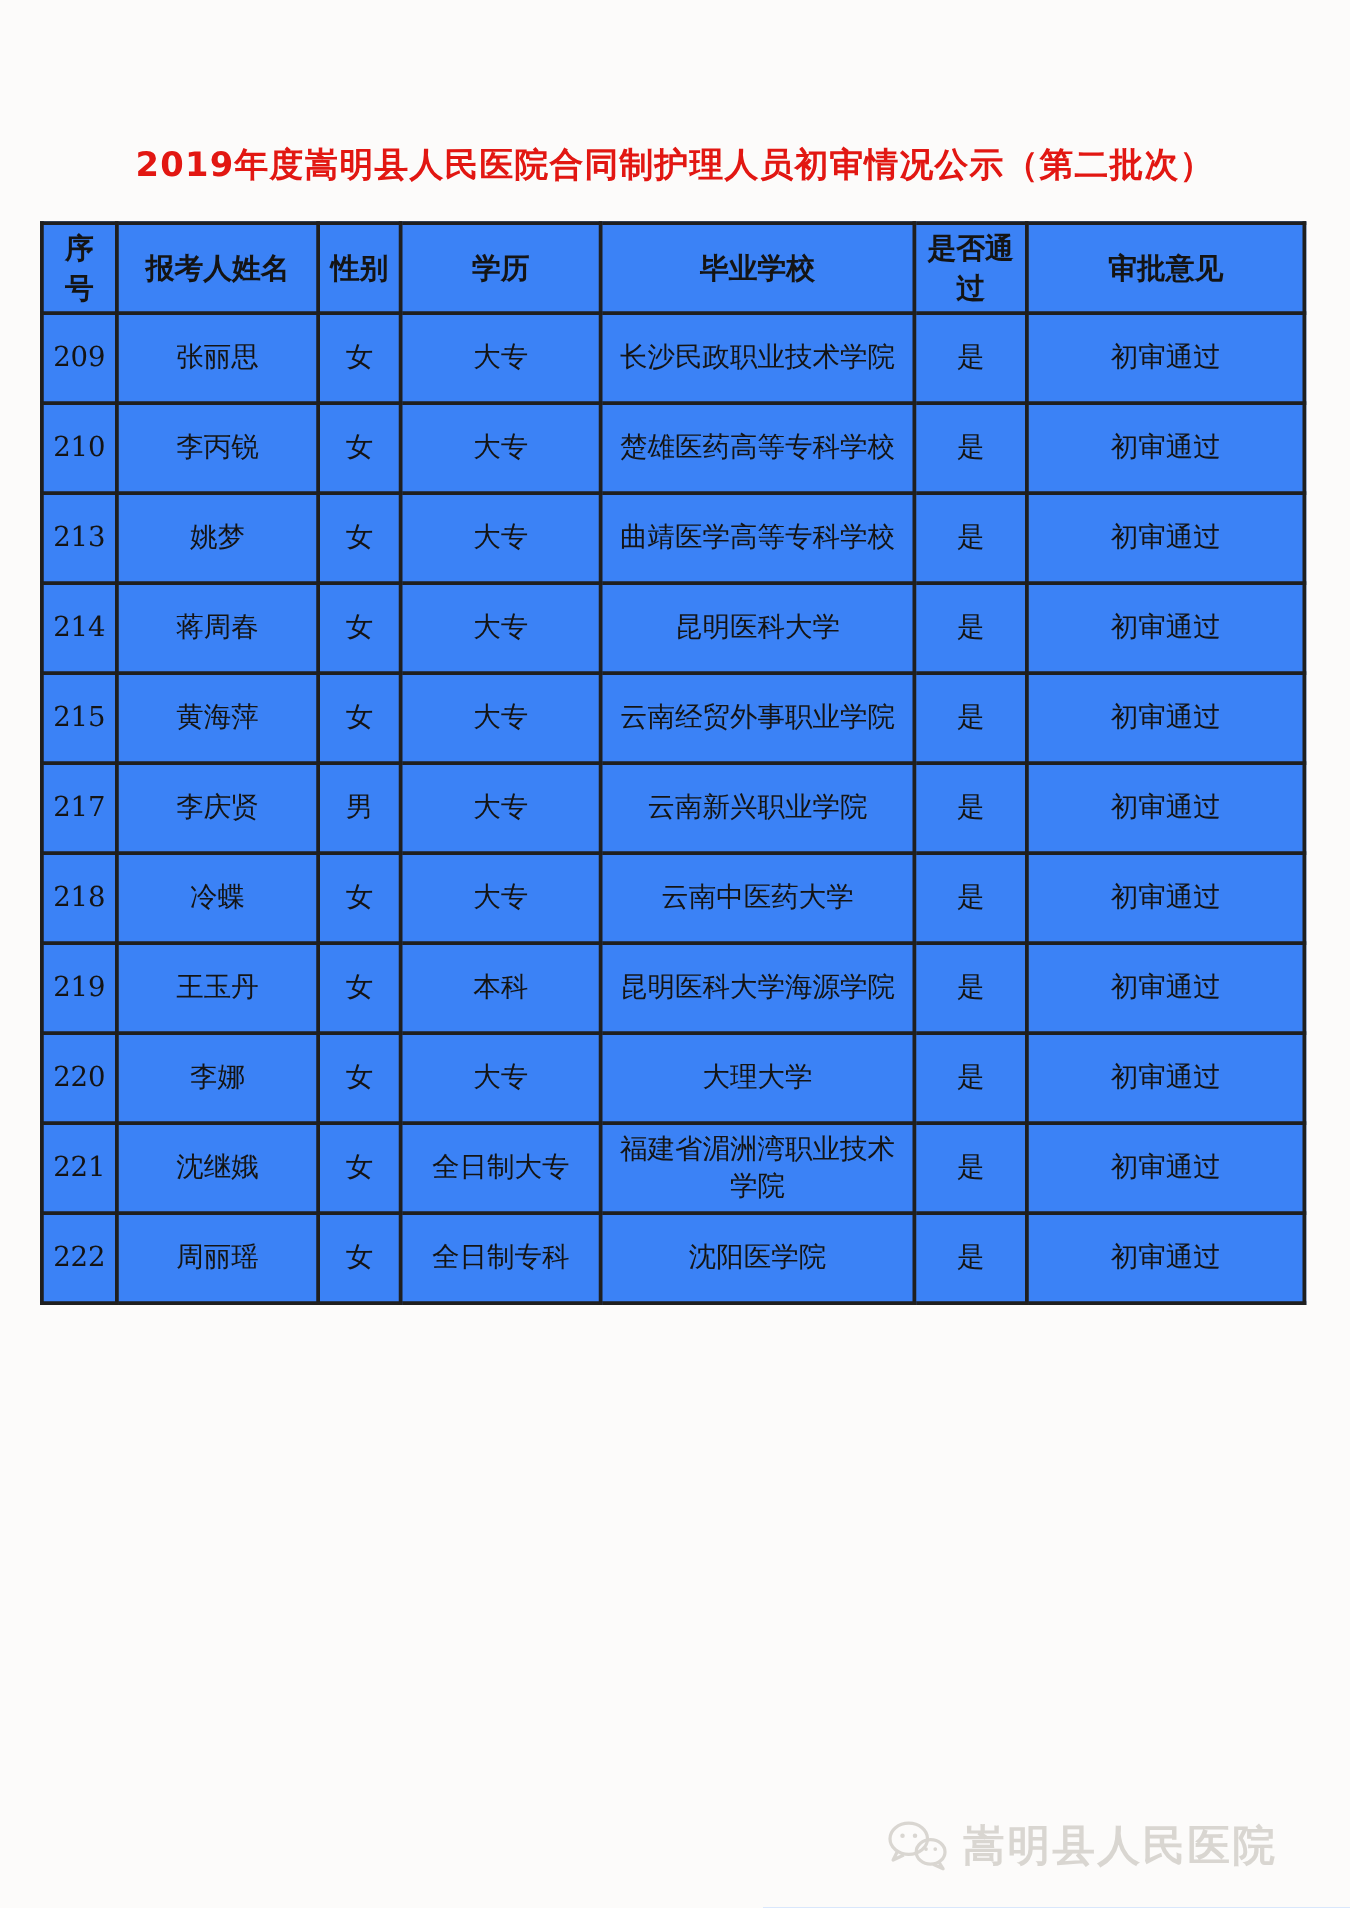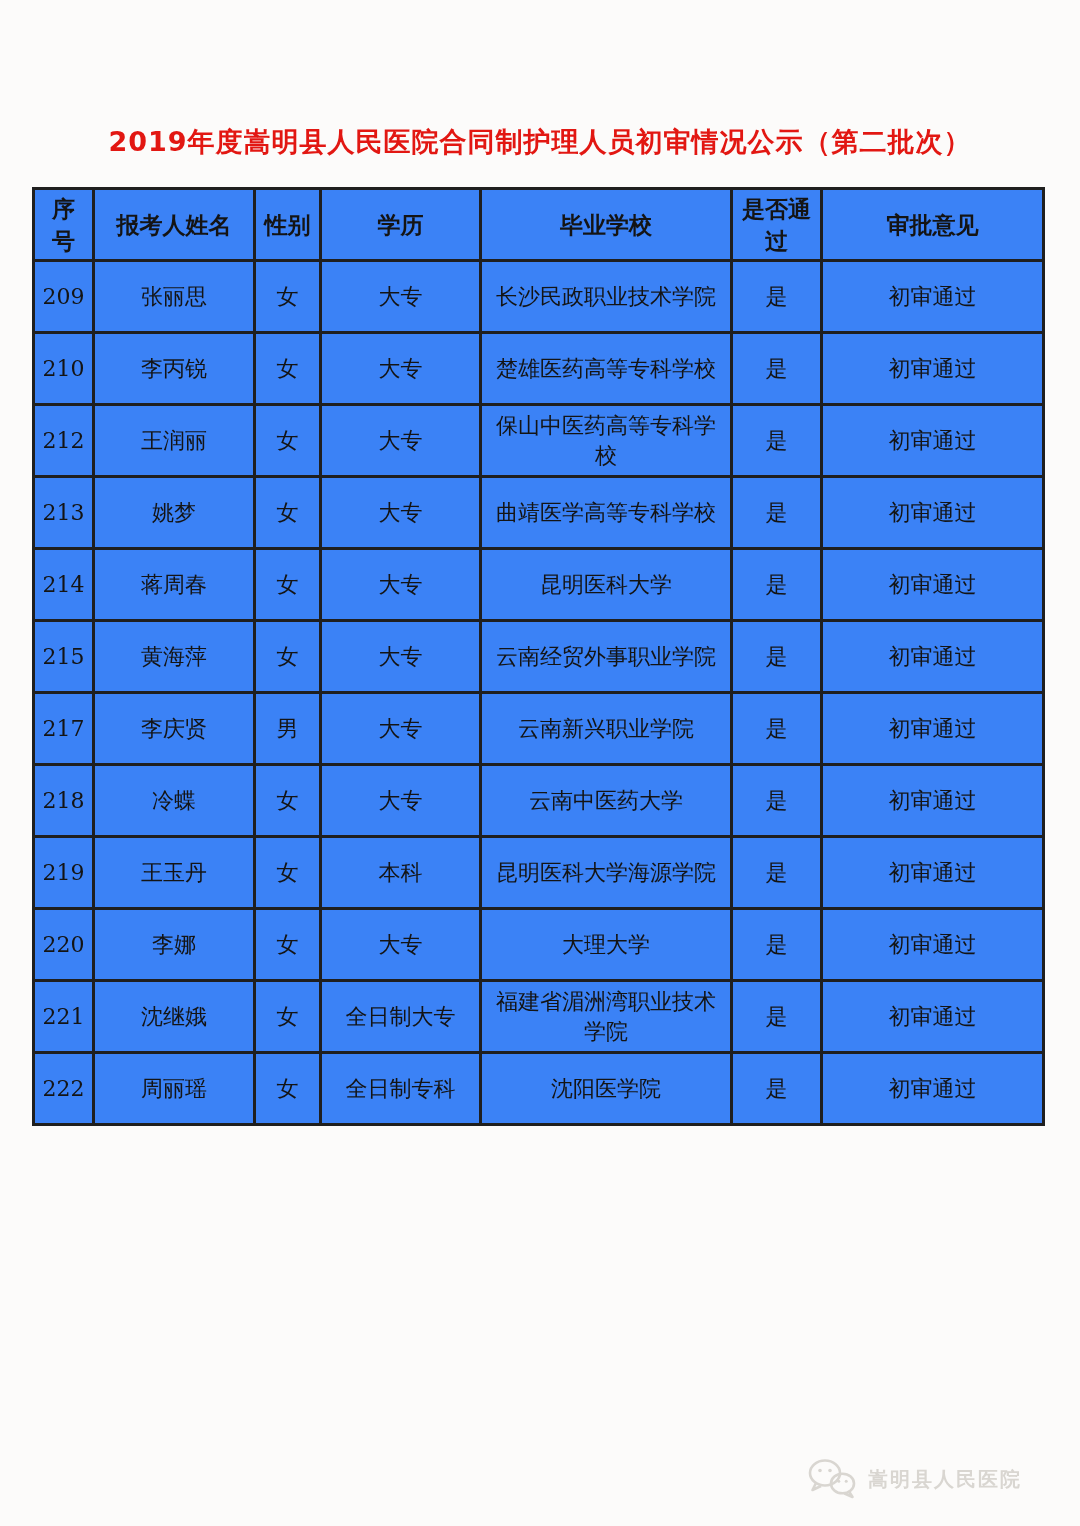--- a/index.html
+++ b/index.html
@@ -6,21 +6,21 @@
   .page {
     position: relative;
     width: 1080px;
     height: 1526px;
     margin: 0 auto;
     background: #fcfbfa;
     font-family: "DejaVu Serif", "Liberation Serif", serif;
     overflow: hidden;
   }
   .title {
-    margin: 10px;
+    margin: 0;
     padding-top: 114px;
     text-align: center;
     font-family: "DejaVu Sans", "Liberation Sans", sans-serif;
     font-weight: bold;
     font-size: 27px;
     letter-spacing: 1px;
     color: #e21712;
   }
   table.review {
     border-collapse: collapse;
@@ -57,21 +57,21 @@
   .watermark {
     position: absolute;
     right: 58px;
     bottom: 26px;
     display: flex;
     align-items: center;
     gap: 9px;
     color: #d9d6d1;
     font-family: "DejaVu Sans", "Liberation Sans", sans-serif;
     font-weight: bold;
-    font-size: 20px;
+    font-size: 34px;
     letter-spacing: 2px;
     user-select: none;
   }
   .watermark svg { display: block; }
 </style>
 </head>
 <body>
 
 <div class="page">
 
@@ -111,29 +111,20 @@
         <tr>
           <td>210</td>
           <td>李丙锐</td>
           <td>女</td>
           <td>大专</td>
           <td>楚雄医药高等专科学校</td>
           <td>是</td>
           <td>初审通过</td>
         </tr>
         <tr>
-          <td>212</td>
-          <td>王润丽</td>
-          <td>女</td>
-          <td>大专</td>
-          <td>保山中医药高等专科学校</td>
-          <td>是</td>
-          <td>初审通过</td>
-        </tr>
-        <tr>
           <td>213</td>
           <td>姚梦</td>
           <td>女</td>
           <td>大专</td>
           <td>曲靖医学高等专科学校</td>
           <td>是</td>
           <td>初审通过</td>
         </tr>
         <tr>
           <td>214</td>

